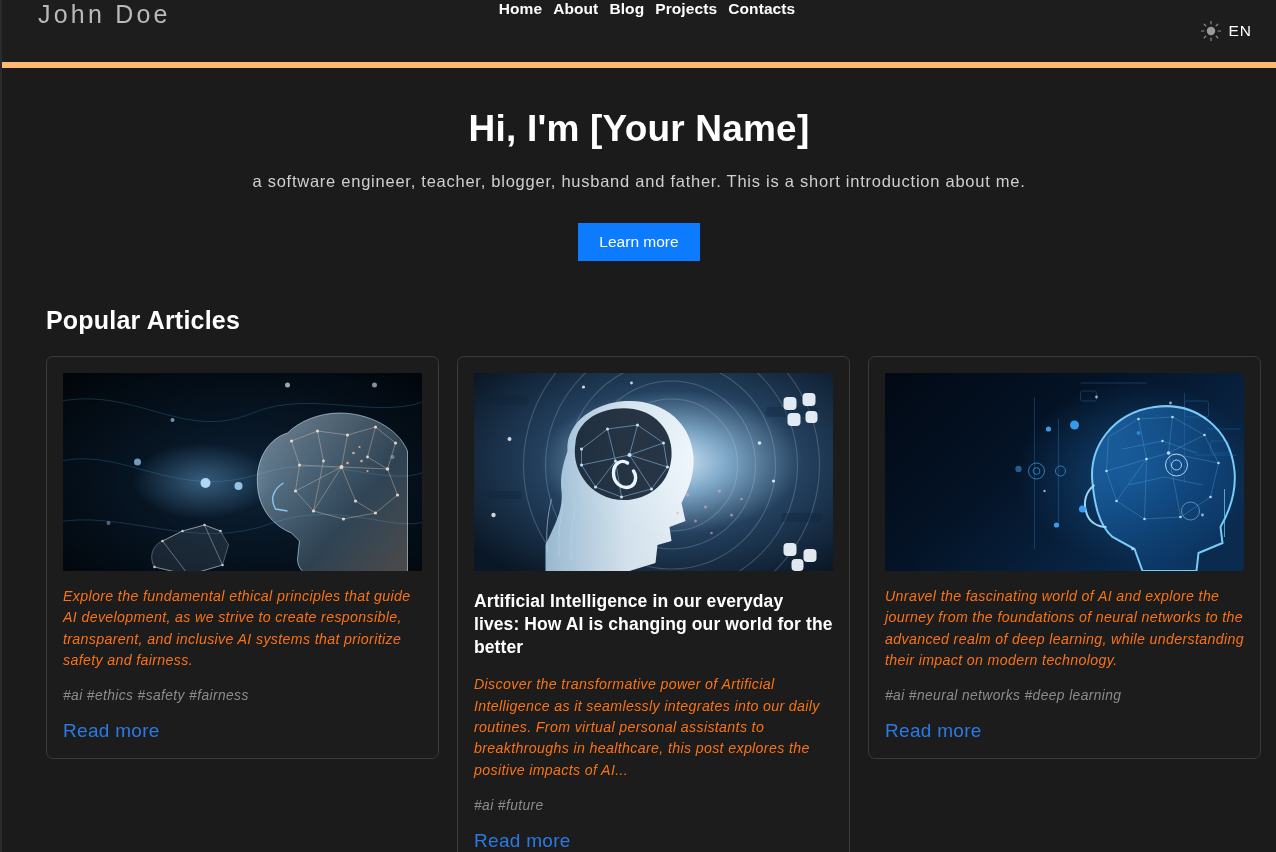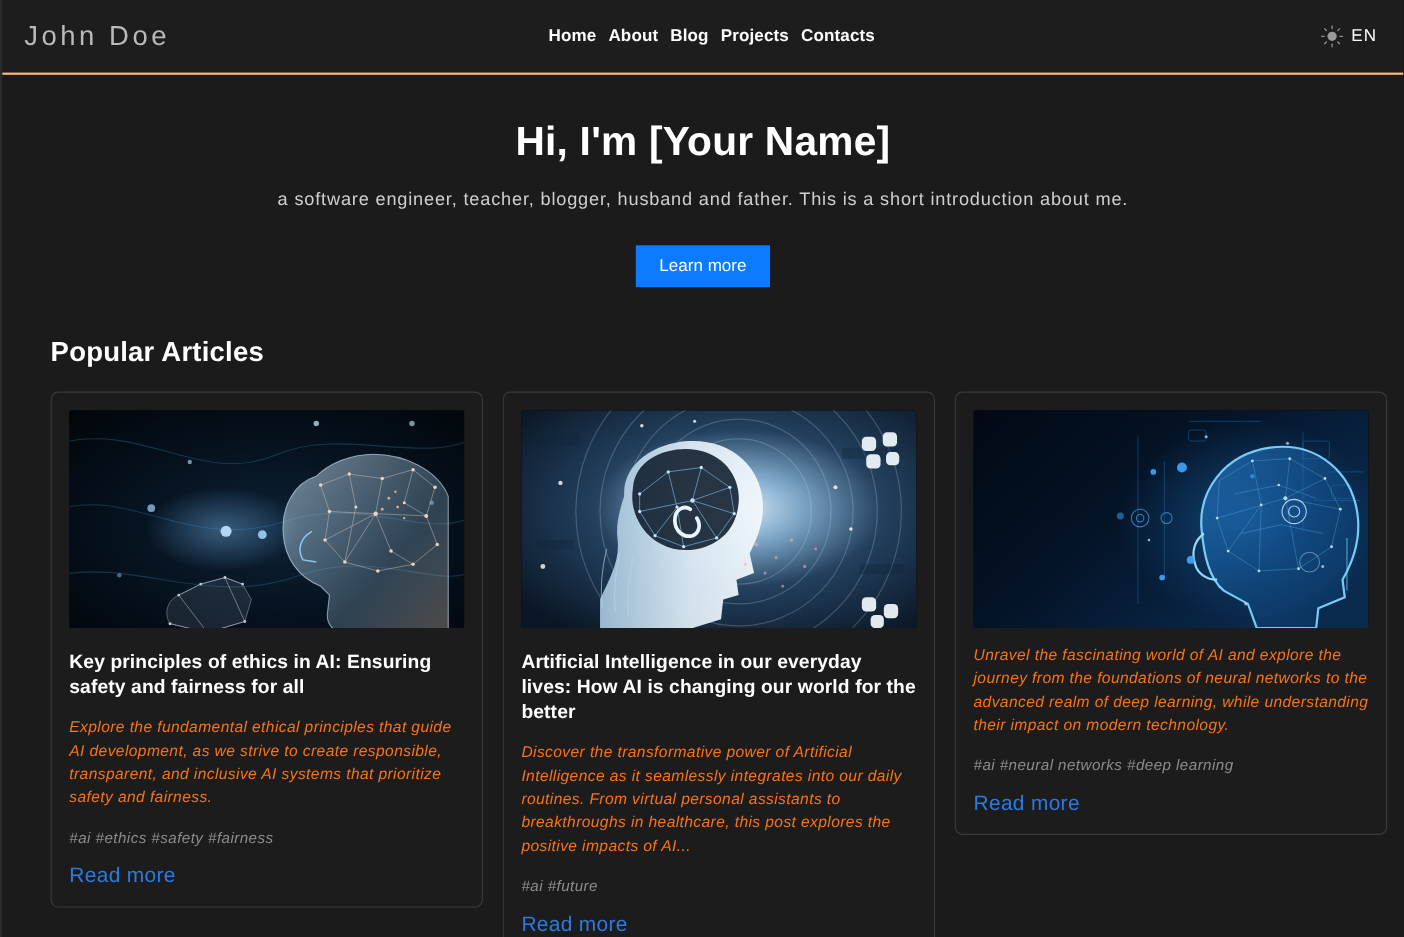--- a/index.html
+++ b/index.html
@@ -25,24 +25,23 @@
     background: #1b1b1b;
     border-left: 2px solid #2b2b2b;
     overflow: hidden;
   }
 
   
   .site-header {
     position: relative;
     height: 68px;
     background: #1d1d1d;
-    border-bottom: 2px solid #fdba74;
+    border-bottom: 6px solid #fdba74;
     display: flex;
-    align-items: center;
-    padding: 0 20px 0 20px;
+    padding: 0 20px 0 36px;
   }
 
   .brand {
     font-size: 25px;
     font-weight: 300;
     letter-spacing: 3.2px;
     color: #b9b9b9;
     font-family: "Liberation Sans", sans-serif;
     white-space: nowrap;
     cursor: pointer;
@@ -339,21 +338,20 @@
                 <circle cx="34" cy="10" r="1.3"></circle>
               <circle cx="56" cy="4" r="1.3"></circle>
                 <circle cx="72" cy="10" r="1.3"></circle>
               <circle cx="40" cy="54" r="1.3"></circle>
                 <circle cx="74" cy="44" r="1.3"></circle>
                 <circle cx="6" cy="46" r="1.3"></circle>
               </g>
           </g>
         </svg>
       </div>
-      <h3 class="card-title">Key principles of ethics in AI: Ensuring safety and fairness for all</h3>
       <p class="card-excerpt">Explore the fundamental ethical principles that guide AI development, as we strive to create responsible, transparent, and inclusive AI systems that prioritize safety and fairness.</p>
       <p class="card-tags">#ai #ethics #safety #fairness</p>
       <a class="card-readmore" href="#">Read more</a>
     </article>
 
     <article class="card">
       <div class="card-media">
         <svg viewBox="0 0 360 198" preserveAspectRatio="xMidYMid slice" aria-hidden="true">
           <defs>
             <radialGradient id="c2bg" cx="55%" cy="45%" r="70%">

